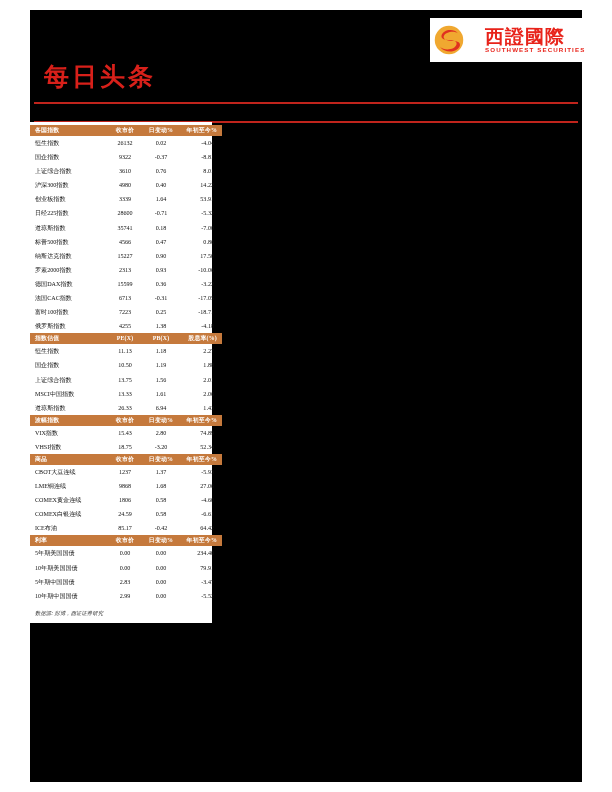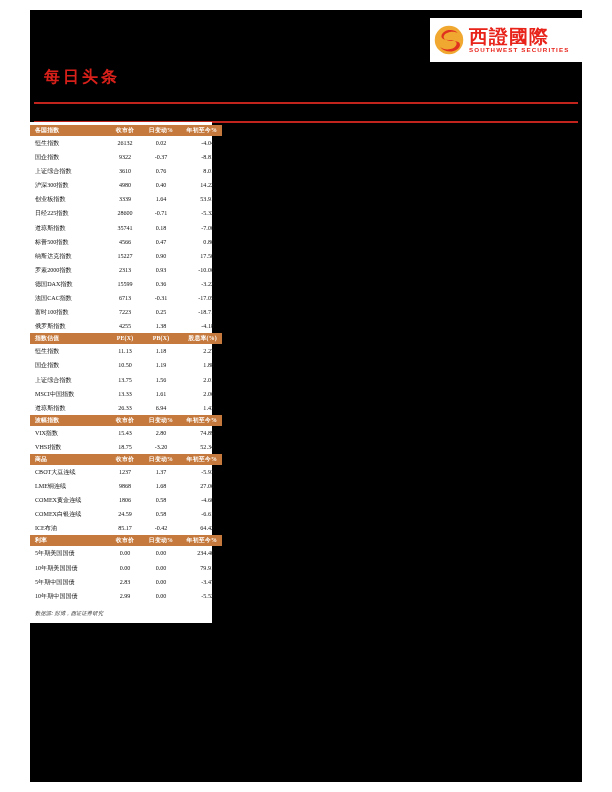--- a/index.html
+++ b/index.html
@@ -47,21 +47,21 @@
     padding-left: 4px;
     box-sizing: border-box;
   }
   #logo-mark {
     width: 30px;
     height: 30px;
     flex: 0 0 30px;
     position: relative;
   }
   #logo-text-wrap {
-    margin-left: 5px;
+    margin-left: 21px;
     display: flex;
     flex-direction: column;
     justify-content: center;
   }
   #logo-cn {
     color: #e8231a;
     font-size: 19px;
     line-height: 20px;
     letter-spacing: 1px;
     font-family: "DejaVu Sans", sans-serif;
@@ -77,21 +77,21 @@
     font-weight: bold;
     white-space: nowrap;
   }
 
   
   #title {
     position: absolute;
     left: 14px;
     top: 52px;
     color: #d8201a;
-    font-size: 16px;
+    font-size: 25px;
     line-height: 30px;
     font-weight: bold;
     font-family: "DejaVu Serif", serif;
     letter-spacing: 3px;
     white-space: nowrap;
   }
   .rule {
     position: absolute;
     left: 4px;
     width: 544px;

